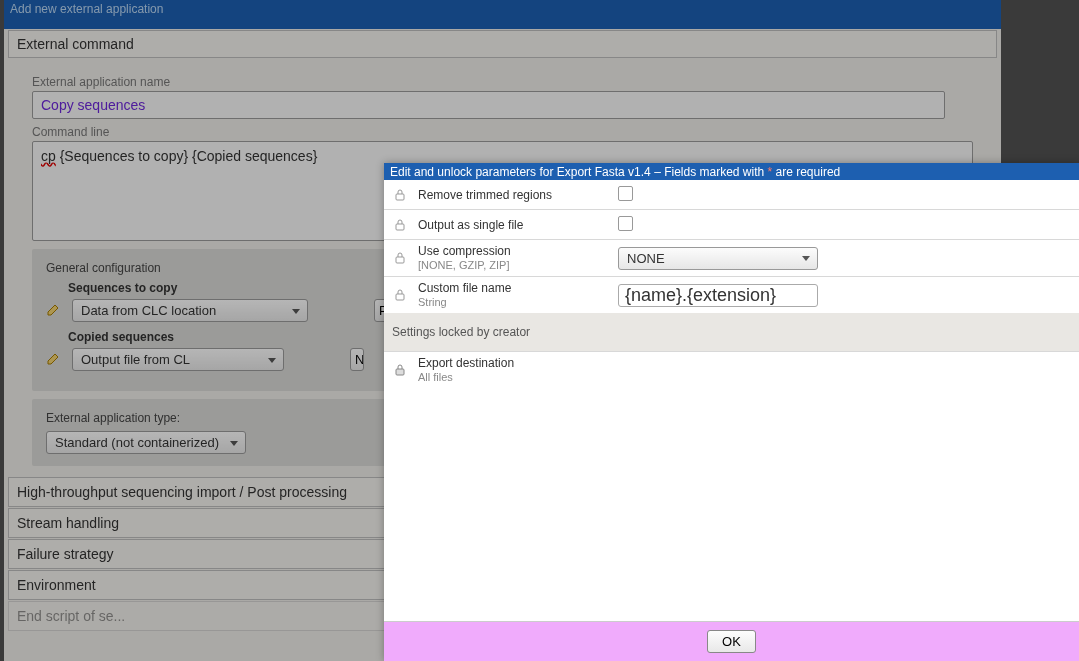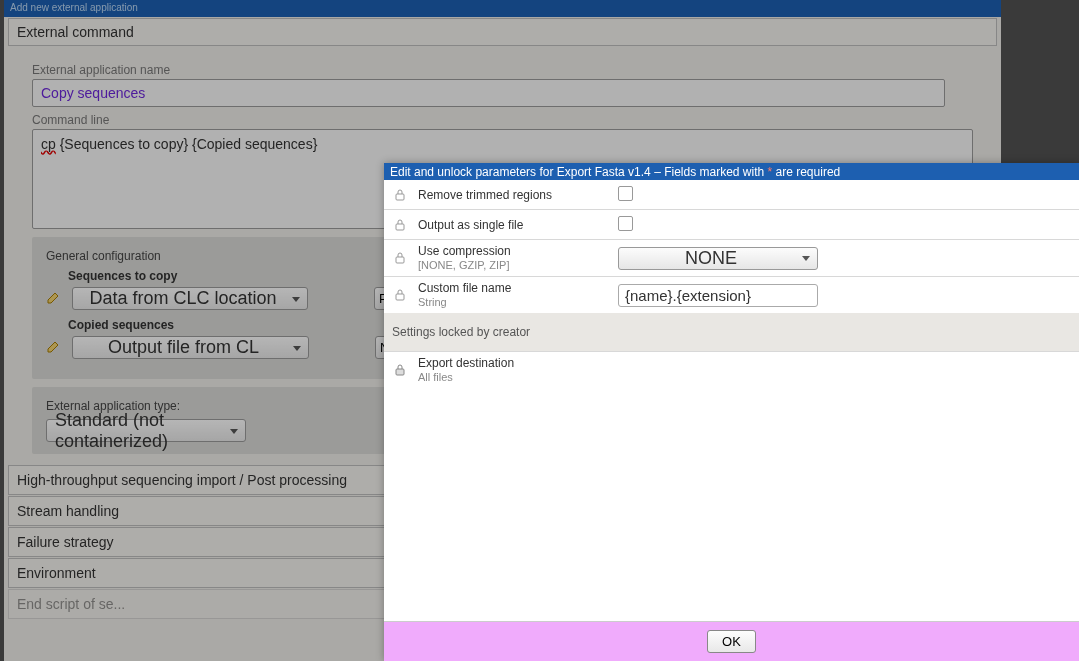--- a/index.html
+++ b/index.html
@@ -11,22 +11,22 @@
     top: 0;
     width: 997px;
     height: 661px;
     background: #eceae6;
   }
   
   .title-bar {
     background: #1d5fb0;
     color: #b8d4f0;
     padding: 2px 6px;
-    font-size: 10px;
-    height: 17px;
+    font-size: 12px;
+    height: 29px;
   }
   
   .section-header {
     background: #f2f0ec;
     border: 1px solid #bbb;
     padding: 5px 8px;
     font-size: 14px;
     color: #333;
     margin: 1px 4px;
   }
@@ -103,27 +103,26 @@
     width: 18px;
     height: 16px;
     display: inline-block;
   }
   
   .select-box {
     background: linear-gradient(#fcfcfc, #e6e6e6);
     border: 1px solid #999;
     border-radius: 3px;
     padding: 3px 22px 3px 8px;
-    font-size: 18px;
+    font-size: 13px;
     color: #333;
     position: relative;
     height: 23px;
     display: flex;
     align-items: center;
-    justify-content: center;
   }
   
   .select-box::after {
     content: "";
     position: absolute;
     right: 7px;
     top: 50%;
     transform: translateY(-40%);
     border-left: 4px solid transparent;
     border-right: 4px solid transparent;
@@ -211,21 +210,21 @@
   
   .dlg-select {
     width: 200px;
   }
   
   .dlg-input {
     width: 200px;
     padding: 3px 6px;
     border: 1px solid #aaa;
     border-radius: 3px;
-    font-size: 15px;
+    font-size: 18px;
     height: 23px;
     background: #fff;
     color: #333;
   }
   
   .locked-header {
     background: #e9e7e3;
     color: #555;
     font-size: 12px;
     padding: 12px 8px;
@@ -304,21 +303,21 @@
         <div class="truncated-btn"><span>P</span></div>
       </div>
 
       <div class="bold-sub">Copied sequences</div>
       <div class="row-flex">
         <span class="edit-icon">
           <svg class="edit-svg" width="16" height="14" viewBox="0 0 16 14">
               <path d="M2 12 L2 9 L9 2 L12 5 L5 12 Z" stroke-width="1"></path>
             </svg>
         </span>
-        <div class="select-box" style="width:237px">
+        <div class="select-box" style="width:212px">
           <span>Output file from CL</span>
         </div>
         <span style="width:50px"></span>
         <div class="truncated-btn"><span>N</span></div>
       </div>
     </div>
 
     <div class="gray-panel">
       <div class="panel-heading">External application type:</div>
       <div class="select-box" style="width:200px">

